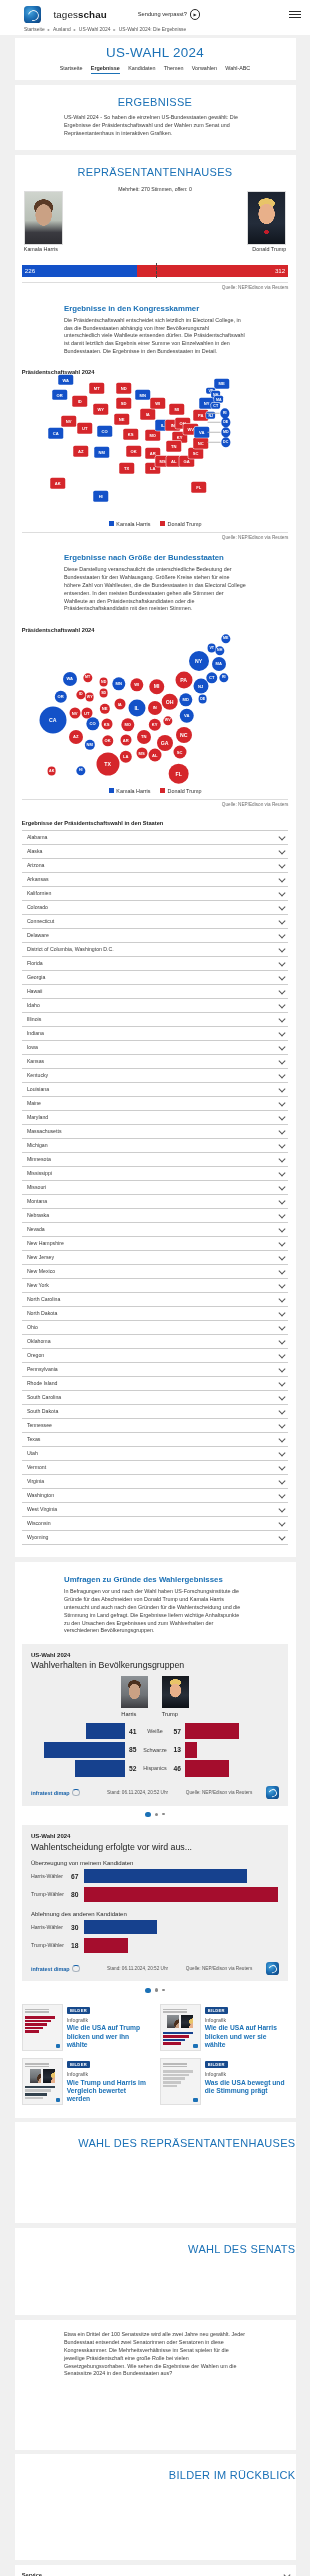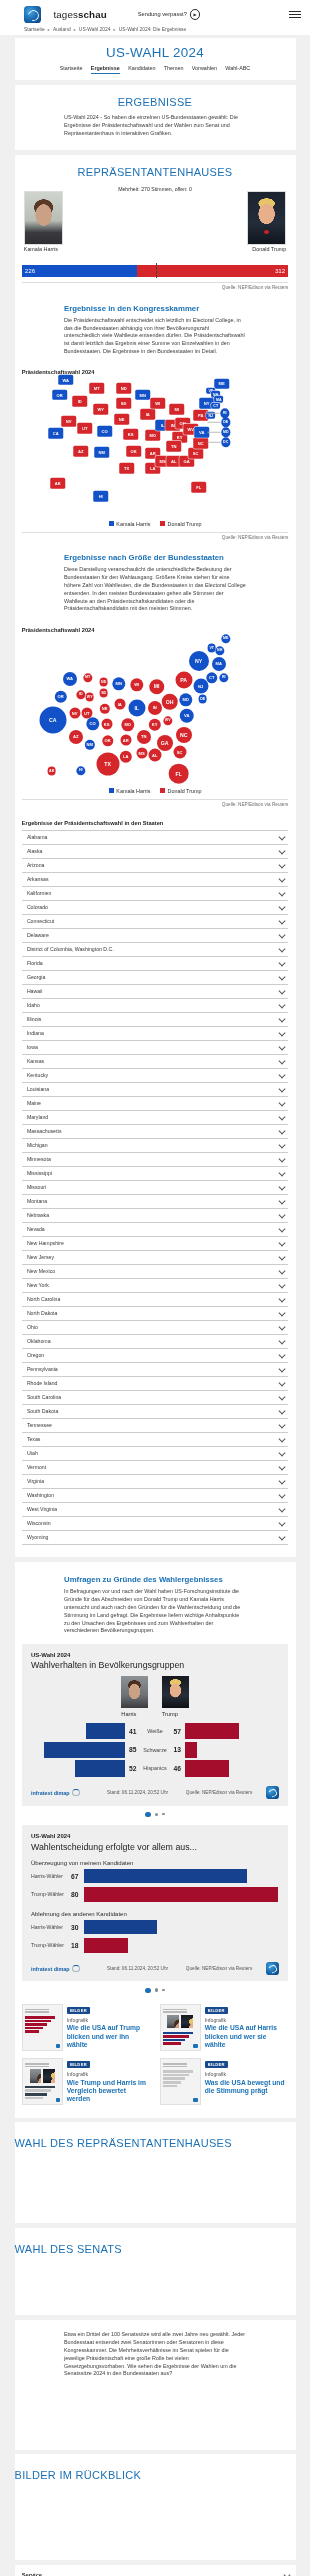--- a/index.html
+++ b/index.html
@@ -114,21 +114,21 @@
   .tbars .tb{height:2.6px;margin:1px 0;}
   .tb.red{background:#a50d2d;} .tb.blue{background:#16418e;} .tb.grey{background:#c7c7c7;} .tb.dark{background:#33424e;}
   .tphotos{display:flex;gap:2.6px;justify-content:center;margin:2.1px 0 1px 0;}
   .tface{width:11.4px;height:13.4px;}
   .tdotard{position:absolute;right:2.1px;bottom:2.1px;width:4.1px;height:4.1px;border-radius:1px;background:#1b71b6;}
   .tmeta{flex:1;}
   .badge{display:inline-block;background:#174a8c;color:#fff;font-size:4.1px;font-weight:bold;letter-spacing:0.3px;padding:1px 3.1px;border-radius:1px;}
   .tcat{font-size:5.2px;color:#555;margin:2.6px 0 1.6px 0;}
   .ttitle{font-size:6.7px;font-weight:bold;color:#1b71b6;line-height:1.25;}
   
-  .bigsec{display:flex;align-items:flex-start;justify-content:flex-start;}
+  .bigsec{display:flex;align-items:flex-start;justify-content:flex-end;}
   .bigsec h2{margin-top:14.5px;}
   
   .footcard{padding:3.1px 5.2px 7.2px 5.2px;margin-bottom:0;}
   .frow{display:flex;align-items:center;justify-content:space-between;height:14.5px;border-bottom:0.5px solid #ddd;padding:0 2.1px;cursor:pointer;}
   .frow .fl{font-size:5.7px;font-weight:bold;color:#2b2b2b;}
 </style>
 </head>
 <body>
 
 <div class="siteheader">
@@ -608,21 +608,21 @@
     </div>
   </div>
   <div class="dots">
     <span class="dot d1"></span>
     <span class="dot d2"></span>
     <span class="dot d3"></span>
   </div>
 
   <div class="pollcard">
     <div class="kicker">US-Wahl 2024</div>
-    <div class="ptitle">Wahlentscheidung erfolgte vor allem aus...</div>
+    <div class="ptitle">Wahlentscheidung erfolgte vor wird aus...</div>
     <div id="c2groups">
         <div class="grouplab">Überzeugung von meinem Kandidaten</div>
         <div class="c2row">
           <div class="c2lab">Harris-Wähler</div>
           <div class="c2val">67</div>
           <div class="c2bar hbar" style="width: 163px;"></div>
         </div>
         <div class="c2row">
           <div class="c2lab">Trump-Wähler</div>
           <div class="c2val">80</div>

